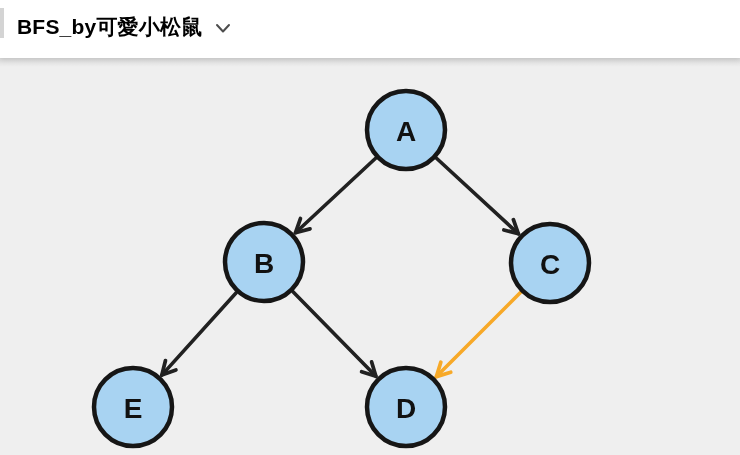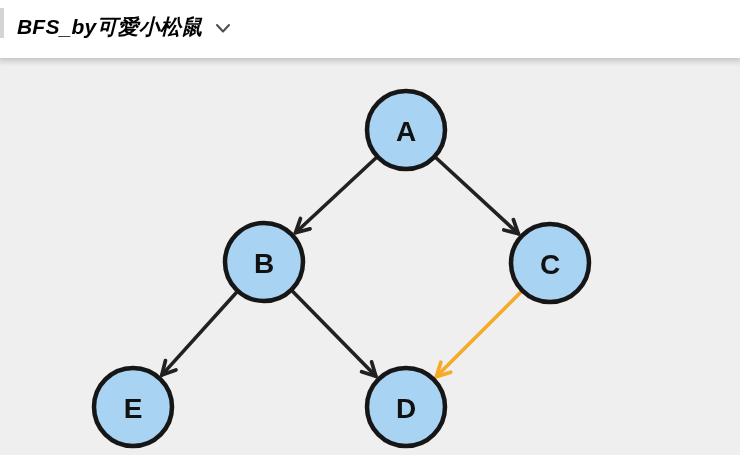--- a/index.html
+++ b/index.html
@@ -36,21 +36,20 @@
     position: absolute;
     left: 17px; top: 0;
     height: 58px;
     display: flex;
     align-items: center;
     gap: 12px;
     background: none;
     border: none;
     padding: 0;
     cursor: pointer;
-    font-style: italic;
   }
   .title-text {
     font-size: 21px;
     font-weight: bold;
     color: #000000;
     letter-spacing: 0.2px;
     white-space: nowrap;
     line-height: 58px;
     transform: translateY(-2px);
   }

